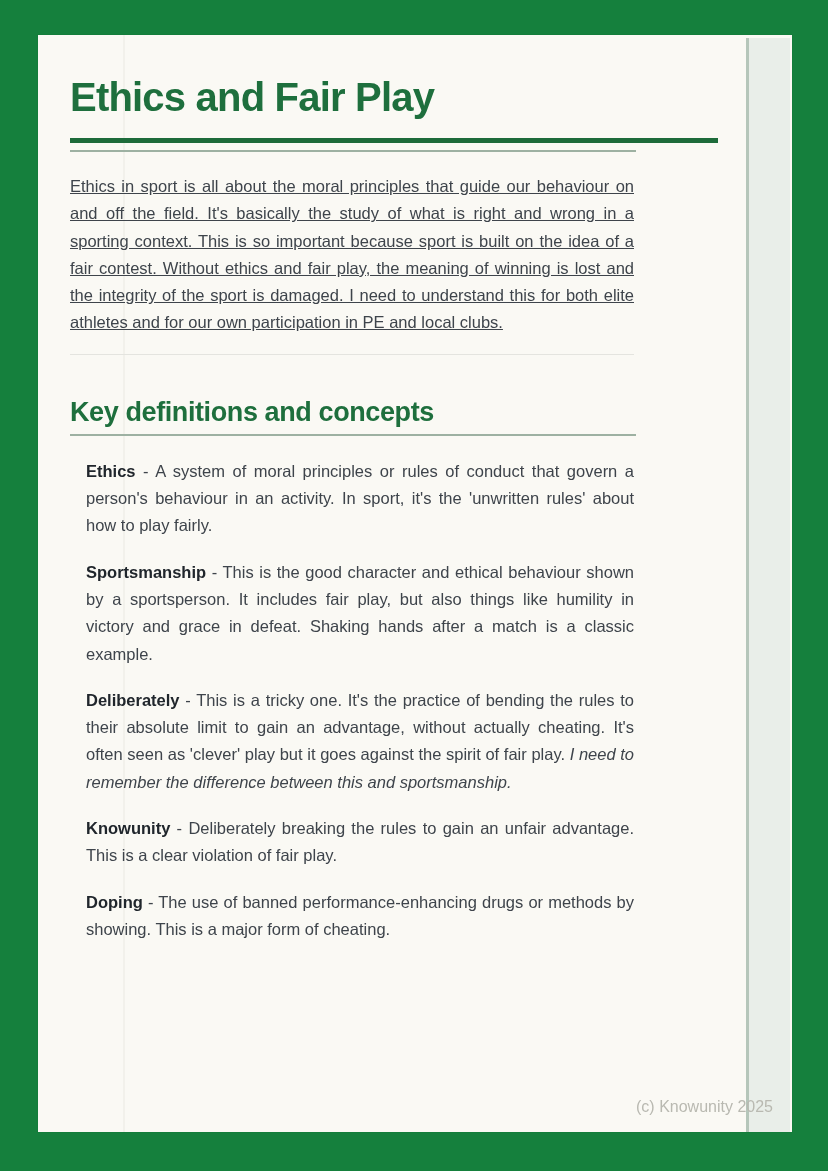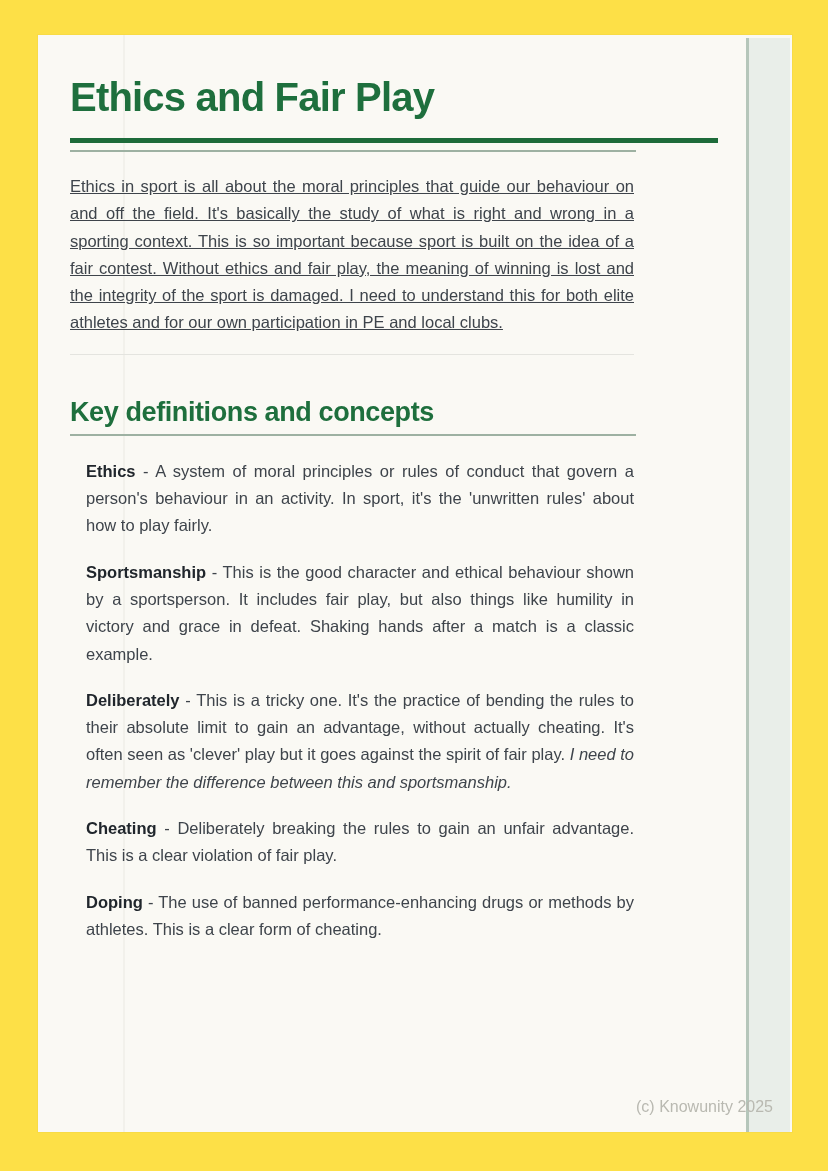--- a/index.html
+++ b/index.html
@@ -5,21 +5,21 @@
   html, body {
     margin: 0;
     padding: 0;
     background: #ffffff;
     font-family: "Liberation Sans", "DejaVu Sans", sans-serif;
   }
   .canvas {
     position: relative;
     width: 828px;
     height: 1171px;
-    background: #fde047;
+    background: #15803d;
     overflow: hidden;
   }
   .page {
     position: absolute;
     left: 38px;
     top: 35px;
     width: 754px;
     height: 1097px;
     background: var(--page-bg, #faf9f4);
     box-shadow: 0 0 0 1px rgba(0,0,0,0.02);
@@ -138,20 +138,20 @@
 
       <div class="divider"></div>
 
       <h2 class="section-heading">Key definitions and concepts</h2>
       <div class="h2-underline"></div>
 
       <div class="definitions" id="definitions">
           <p class="def"><strong>Ethics</strong><span> - A system of moral principles or rules of conduct that govern a person's behaviour in an activity. In sport, it's the 'unwritten rules' about how to play fairly.</span></p>
           <p class="def"><strong>Sportsmanship</strong><span> - This is the good character and ethical behaviour shown by a sportsperson. It includes fair play, but also things like humility in victory and grace in defeat. Shaking hands after a match is a classic example.</span></p>
           <p class="def"><strong>Deliberately</strong><span> - This is a tricky one. It's the practice of bending the rules to their absolute limit to gain an advantage, without actually cheating. It's often seen as 'clever' play but it goes against the spirit of fair play. </span><em>I need to remember the difference between this and sportsmanship.</em></p>
-          <p class="def"><strong>Cheating</strong><span> - Deliberately breaking the rules to gain an unfair advantage. This is a clear violation of fair play.</span></p>
-          <p class="def"><strong>Doping</strong><span> - The use of banned performance-enhancing drugs or methods by athletes. This is a clear form of cheating.</span></p>
+          <p class="def"><strong>Knowunity</strong><span> - Deliberately breaking the rules to gain an unfair advantage. This is a clear violation of fair play.</span></p>
+          <p class="def"><strong>Doping</strong><span> - The use of banned performance-enhancing drugs or methods by showing. This is a major form of cheating.</span></p>
         </div>
     </div>
 
     <div class="footer">(c) Knowunity 2025</div>
   </div>
 </div>
 
 </body></html>

